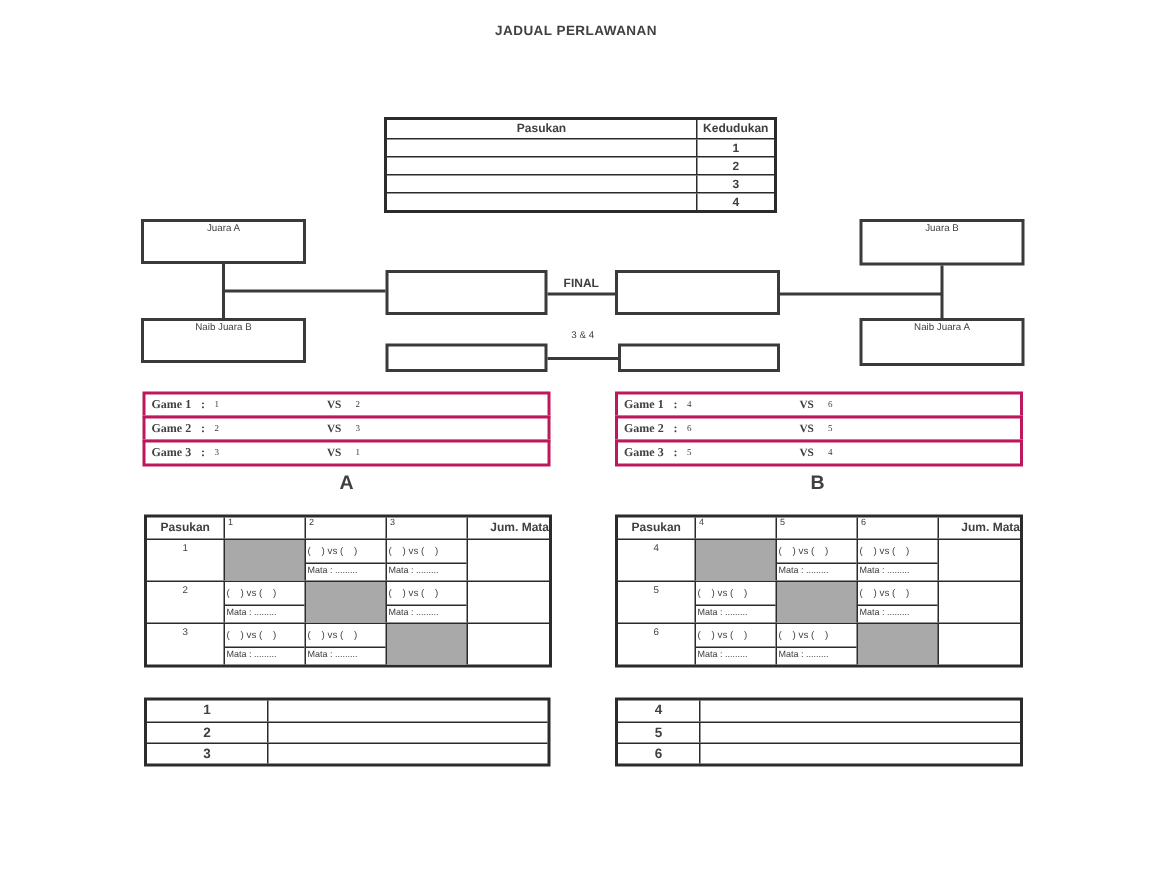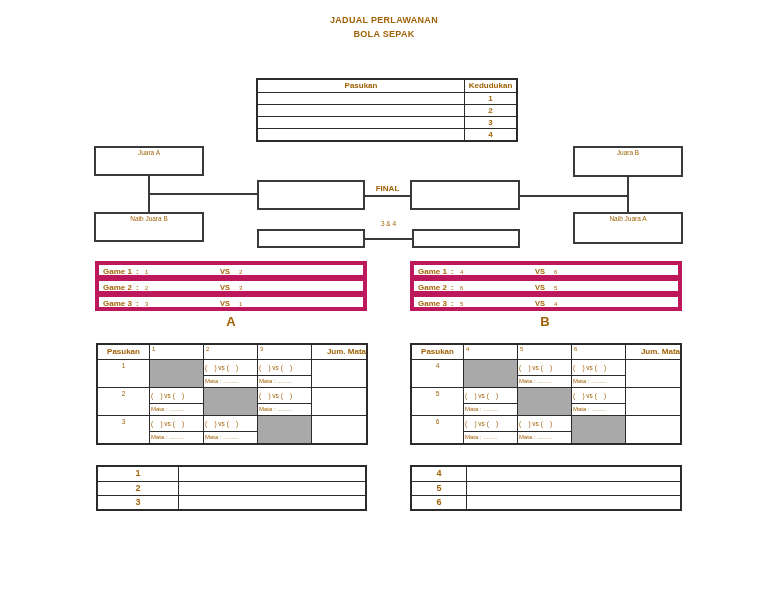--- a/index.html
+++ b/index.html
@@ -1,19 +1,19 @@
 <!DOCTYPE html>
 <html><head>
 <meta charset="utf-8">
 <style>
   * { margin:0; padding:0; box-sizing:border-box; }
   body { background:#888; font-family:"Liberation Sans", sans-serif; }
   .page {
     position:relative; width:768px; height:594px; background:#ffffff;
-    color:#a16207; overflow:hidden; margin:0 auto;
+    color:#404040; overflow:hidden; margin:0 auto;
   }
   .ttl { position:absolute; left:0; width:768px; text-align:center;
          font-weight:bold; font-size:9px; letter-spacing:.3px; }
 
   
   .standings { position:absolute; left:256px; top:78px; width:262px;
                border:2px solid #2b2b2b; background:#fff; }
   .st-row { display:flex; height:12px; }
   .st-row + .st-row { border-top:1px solid #2b2b2b; }
   .st-team { width:207px; border-right:1px solid #2b2b2b; text-align:center;
@@ -24,22 +24,22 @@
   .bx { position:absolute; border:2px solid #3a3a3a; background:#fff; }
   .bx-lbl { position:absolute; top:1px; left:0; right:0; text-align:center; font-size:6.5px; }
   .line { position:absolute; background:#3a3a3a; }
   .final-lbl { position:absolute; left:365px; top:184px; width:45px; text-align:center;
                font-weight:bold; font-size:8px; }
   .third-lbl { position:absolute; left:365px; top:220px; width:47px; text-align:center;
                font-size:6.5px; }
 
   
   .gamebox { position:absolute; top:261px; width:272px; }
-  .game-row { position:relative; height:18px; border:4px solid #be185d; background:#fff;
-              line-height:14px; }
+  .game-row { position:relative; height:18px; border:2px solid #be185d; background:#fff;
+              line-height:14px;font-family:Liberation Serif, serif; }
   .game-row + .game-row { margin-top:-2px; }
   .g-s { position:absolute; top:0; }
   .g-label { left:4px;  font-weight:bold; font-size:8px; }
   .g-colon { left:37px; font-weight:bold; font-size:8px; }
   .g-home  { left:46px; font-size:6px; }
   .g-vs    { left:121px; font-weight:bold; font-size:7.5px; }
   .g-away  { left:140px; font-size:6px; }
 
   .grp-lbl { position:absolute; top:314px; width:270px; text-align:center;
              font-weight:bold; font-size:13px; }
@@ -68,21 +68,20 @@
   .r-num { border-right:1px solid #2b2b2b; text-align:center; font-weight:bold;
            font-size:9px; line-height:13px; }
   .r-blank { flex:1; }
 </style>
 </head>
 <body>
 
 <div class="page">
 
   <div class="ttl" style="top:15px">JADUAL PERLAWANAN</div>
-  <div class="ttl" style="top:29px">BOLA SEPAK</div>
 
   <div class="standings">
     <div class="st-row">
       <div class="st-team">Pasukan</div>
       <div class="st-rank">Kedudukan</div>
     </div>
     <div class="st-row">
       <div class="st-team"></div>
       <div class="st-rank">1</div>
     </div>

